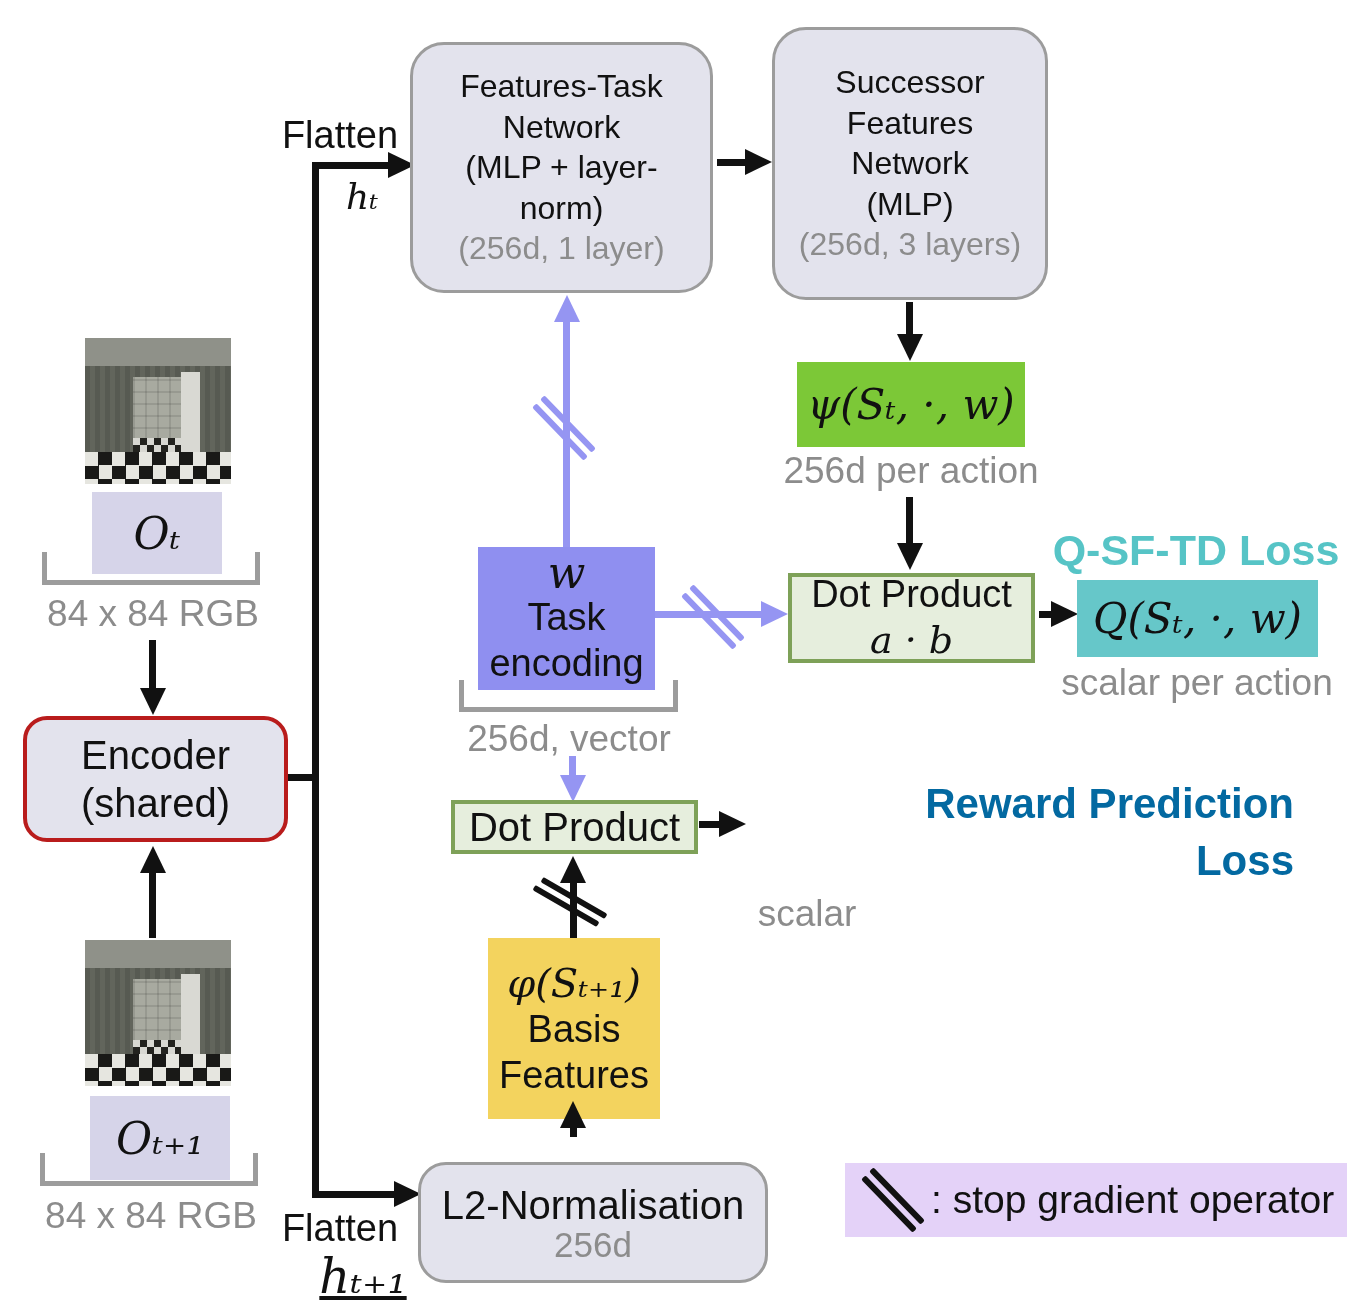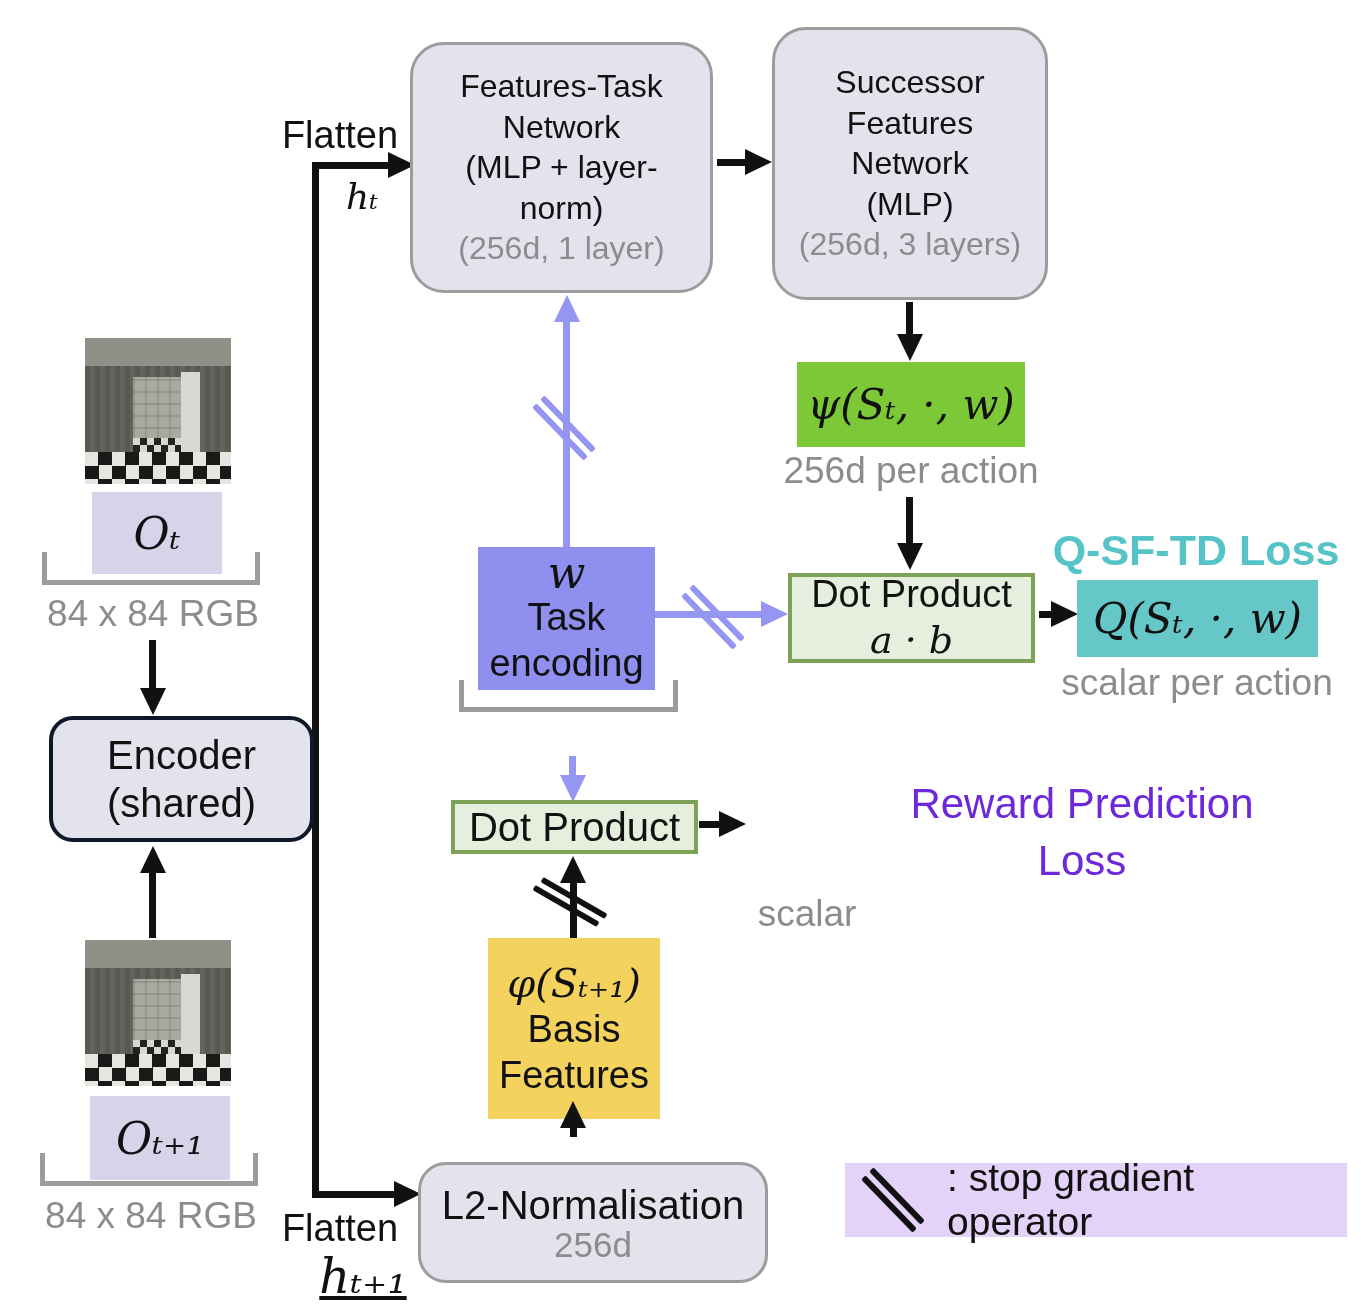--- a/index.html
+++ b/index.html
@@ -30,21 +30,21 @@
   .rounded { background:#e3e3ed; border:3px solid #9c9c9c; border-radius:34px; }
   .t34 { font-size:32px; line-height:1.27; }
   .t38 { font-size:38px; line-height:1.2; }
   .t40 { font-size:40px; line-height:1.2; }
   .dim { color:#8c8c8c; }
   .math { font-family:"DejaVu Serif","DejaVu Sans",serif; font-style:italic; }
   .note { position:absolute; color:#8c8c8c; font-size:37px; text-align:center; }
   .bracket { position:absolute; border-left:5px solid #9c9c9c; border-right:5px solid #9c9c9c; border-bottom:5px solid #9c9c9c; box-sizing:border-box; }
   .lbl { position:absolute; font-size:38px; text-align:center; }
   .loss-teal { position:absolute; font-size:43px; font-weight:bold; color:#56c4c6; text-align:center; }
-  .loss-orange { position:absolute; font-size:42px; font-weight:normal; color:#6d28d9; text-align:center; line-height:1.35; }
+  .loss-orange { position:absolute; font-size:42px; font-weight:bold; color:#0369a1; text-align:right; line-height:1.35; }
   
   .env { position:absolute; width:146px; height:146px; background:#606258; overflow:hidden; }
   .env .ceil { position:absolute; left:0; top:0; right:0; height:19%; background:#8f9189; }
   .env .wall { position:absolute; left:0; top:19%; right:0; height:60%;
                background:repeating-linear-gradient(90deg,#575a52 0 5px,#62655c 5px 10px); }
   .env .door { position:absolute; left:33%; top:27%; width:36%; height:52%; background:#a8aaa0;
                background-image:repeating-linear-gradient(0deg,rgba(0,0,0,.10) 0 2px,transparent 2px 12px),
                                 repeating-linear-gradient(90deg,rgba(0,0,0,.10) 0 2px,transparent 2px 12px); }
   .env .door:after { content:""; position:absolute; left:0; bottom:0; width:100%; height:20%;
                background:repeating-conic-gradient(#23231f 0% 25%,#d8d8d2 0% 50%); background-size:14px 14px; }
@@ -80,21 +80,21 @@
     <div class="floor"></div>
   </div>
   <div class="obs-box" style="left:92px; top:492px; width:130px; height:82px;">
     <span class="math" style="font-size:44px;">Oₜ</span>
   </div>
   <div class="bracket" style="left:42px; top:552px; width:218px; height:33px;"></div>
   <div class="note" style="left:13px; top:593px; width:280px;">84 x 84 RGB</div>
   <div class="ln" style="left:149px; top:640px; width:7px; height:50px;"></div>
   <div class="ah ah-d" style="left:140px; top:688px;"></div>
 
-  <div class="node" style="left:23px; top:716px; width:265px; height:126px; background:#e3e3ed; border:4px solid #0f172a; border-radius:24px;margin-left:26px;">
+  <div class="node" style="left:23px; top:716px; width:265px; height:126px; background:#e3e3ed; border:4px solid #b91c1c; border-radius:24px;">
     <div class="t40">Encoder</div>
     <div class="t40">(shared)</div>
   </div>
 
   <div class="ah ah-u" style="left:140px; top:846px;"></div>
   <div class="ln" style="left:149px; top:870px; width:7px; height:68px;"></div>
   <div class="env" style="left:85px; top:940px;">
     <div class="ceil"></div>
     <div class="wall"></div>
     <div class="door"></div>
@@ -149,20 +149,21 @@
     <span class="math" style="font-size:42px;">Q(Sₜ, ·, w)</span>
   </div>
   <div class="note" style="left:1047px; top:662px; width:300px;">scalar per action</div>
 
   <div class="node" style="left:478px; top:547px; width:177px; height:143px; background:#8f8ff0;">
     <div class="math" style="font-size:44px; line-height:1.0;">w</div>
     <div class="t38">Task</div>
     <div class="t38">encoding</div>
   </div>
   <div class="bracket" style="left:459px; top:680px; width:219px; height:32px;"></div>
+  <div class="note" style="left:438px; top:718px; width:262px;">256d, vector</div>
 
   <div class="ln purple" style="left:563px; top:320px; width:7px; height:227px;"></div>
   <div class="ah ah-u purple" style="left:554px; top:295px;"></div>
   <span class="sg purple" style="left:534px; top:398px;">
       <i></i>
       <i></i>
     </span>
 
   <div class="ln purple" style="left:655px; top:611px; width:110px; height:7px;"></div>
   <div class="ah ah-r purple" style="left:761px; top:601px;"></div>
@@ -205,16 +206,16 @@
   <div class="node rounded" style="left:418px; top:1137px; width:350px; height:121px; border-radius:28px;margin-top:25px;">
     <div class="t40">L2-Normalisation</div>
     <div class="dim" style="font-size:35px; margin-top:-4px;">256d</div>
   </div>
 
   <div class="legend" style="left:845px; top:1163px; width:502px; height:74px;">
     <span class="sg inline">
         <i></i>
         <i></i>
       </span>
-    <span style="font-size:39px; margin-left:24px;">: stop gradient operator</span>
+    <span style="font-size:39px; margin-left:8px;">: stop gradient operator</span>
   </div>
 
 </div>
 
 </body></html>

